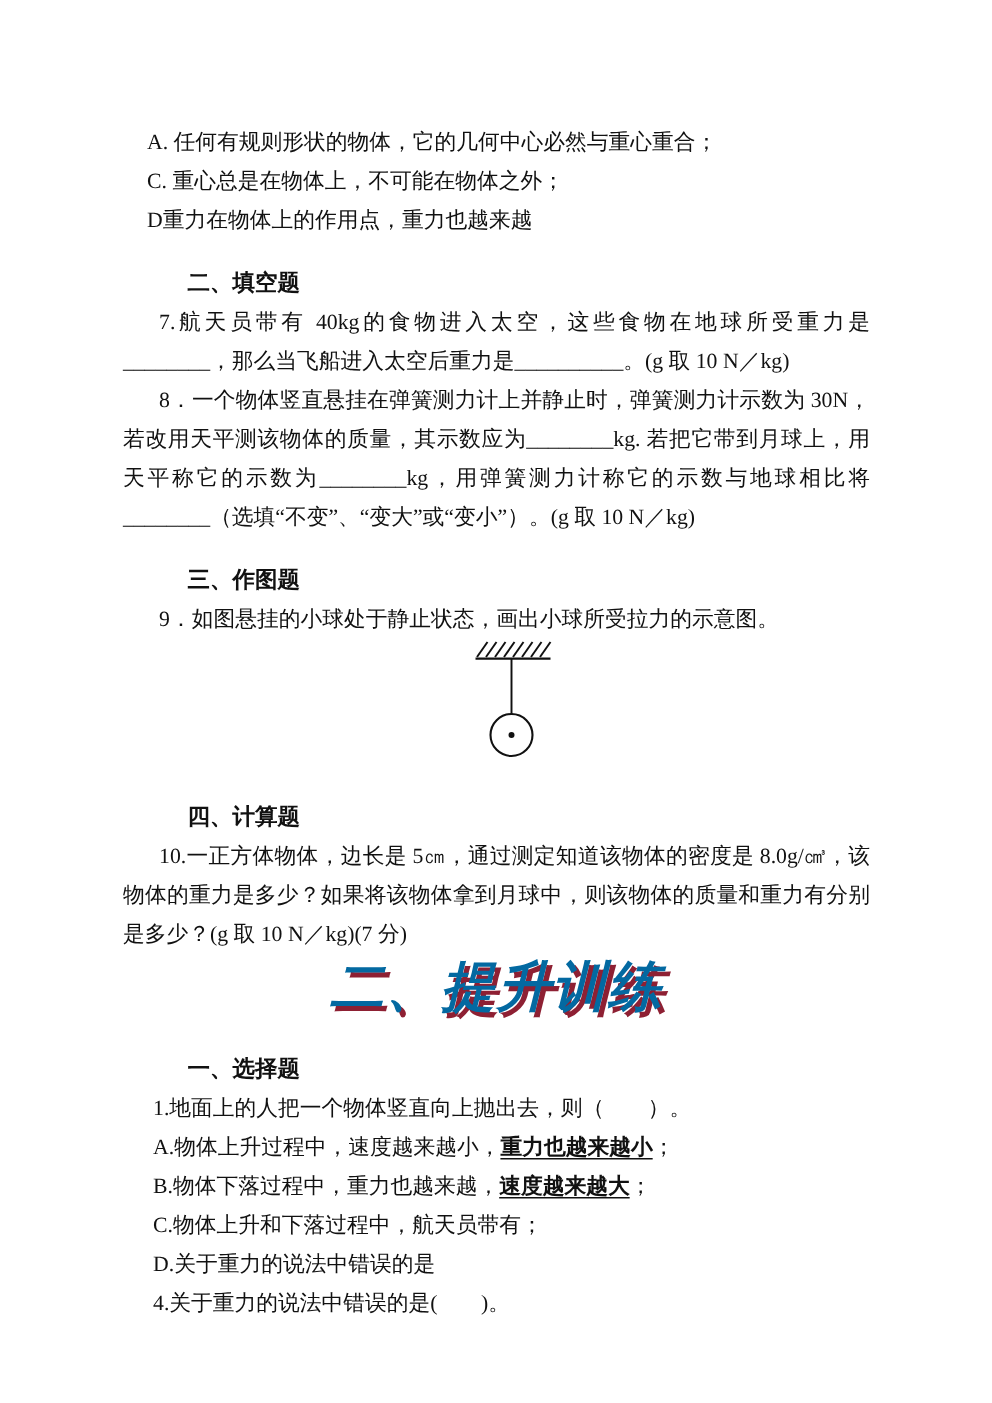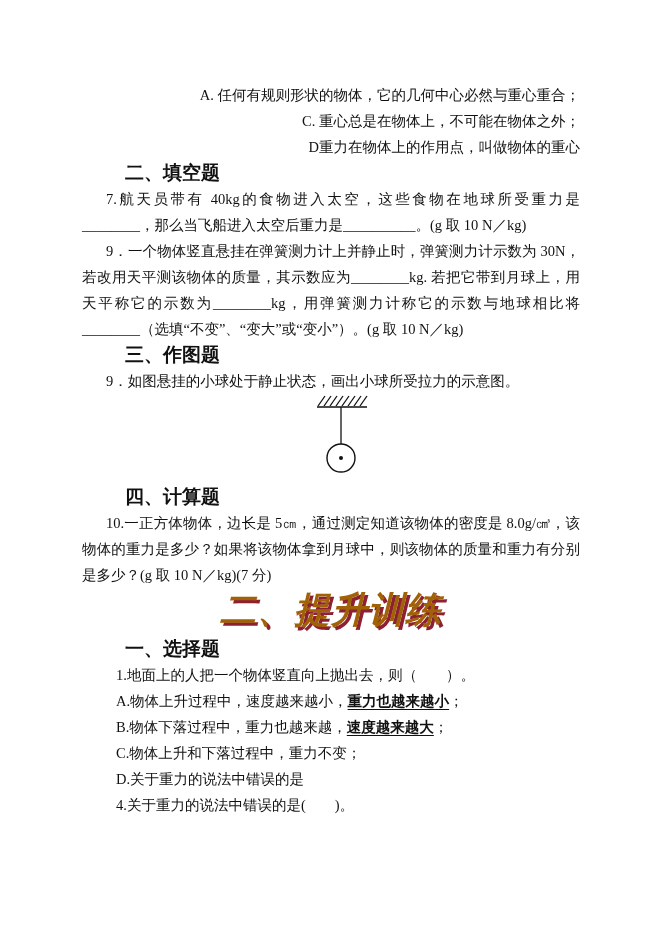--- a/index.html
+++ b/index.html
@@ -20,28 +20,28 @@
   }
   .content {
     position: absolute;
     top: 82px;
     left: 82px;
     width: 498px;
   }
   .opt-line {
     padding-left: 16px;
     min-height: 26px;
-    text-align: right;
   }
   .sec-heading {
     font-weight: bold;
-    font-size: 19px;
+    font-size: 15px;
     text-indent: 43px;
     min-height: 26px;
     white-space: nowrap;
+    margin-top: 16px;
   }
   .para {
     text-indent: 24px;
     text-align: justify;
   }
   .para.two-lines { min-height: 52px; }
   .para.four-lines { min-height: 104px; }
   .para.three-lines { min-height: 78px; }
   .figure-block {
     position: relative;
@@ -58,48 +58,48 @@
     margin: 0;
   }
   .wordart {
     display: inline-block;
     font-family: "Liberation Serif", "DejaVu Serif", serif;
     font-weight: bold;
     font-style: italic;
     font-size: 36px;
     line-height: 44px;
     letter-spacing: 1px;
-    color: #a16207;
+    color: #0369a1;
     text-shadow: 3px 3px 0 #8e2033;
     white-space: nowrap;
   }
   .choice-line {
-    margin-left: 34px;
+    margin-left: 20px;
     min-height: 26px;
   }
   .u-part {
     text-decoration: underline;
     text-underline-offset: 3px;
     font-weight: bold;
   }
   .q2-line { min-height: 26px; }
 </style>
 </head>
 <body>
 
 <div class="page">
   <div class="content">
 
     <div class="opt-line">A. 任何有规则形状的物体，它的几何中心必然与重心重合；</div>
     <div class="opt-line">C. 重心总是在物体上，不可能在物体之外；</div>
-    <div class="opt-line">D重力在物体上的作用点，叫做物体的重心</div>
+    <div class="opt-line">D重力在物体上的作用点，重力也越来越</div>
 
     <div class="sec-heading">二、填空题</div>
     <div class="para two-lines">7.航天员带有 40kg的食物进入太空，这些食物在地球所受重力是________，那么当飞船进入太空后重力是__________。(g 取 10 N／kg)</div>
-    <div class="para four-lines">9．一个物体竖直悬挂在弹簧测力计上并静止时，弹簧测力计示数为 30N，若改用天平测该物体的质量，其示数应为________kg. 若把它带到月球上，用天平称它的示数为________kg，用弹簧测力计称它的示数与地球相比将________（选填“不变”、“变大”或“变小”）。(g 取 10 N／kg)</div>
+    <div class="para four-lines">8．一个物体竖直悬挂在弹簧测力计上并静止时，弹簧测力计示数为 30N，若改用天平测该物体的质量，其示数应为________kg. 若把它带到月球上，用天平称它的示数为________kg，用弹簧测力计称它的示数与地球相比将________（选填“不变”、“变大”或“变小”）。(g 取 10 N／kg)</div>
 
     <div class="sec-heading">三、作图题</div>
     <div class="para">9．如图悬挂的小球处于静止状态，画出小球所受拉力的示意图。</div>
 
     <div class="figure-block">
       <svg width="64" height="88" viewBox="0 0 64 88">
         <g stroke="#111111" stroke-width="1.3" fill="none">
           <line x1="8" y1="12" x2="15" y2="2"></line>
           <line x1="14" y1="12" x2="21" y2="2"></line>
           <line x1="20" y1="12" x2="27" y2="2"></line>
@@ -120,18 +120,18 @@
     <div class="para three-lines">10.一正方体物体，边长是 5㎝，通过测定知道该物体的密度是 8.0g/㎤，该物体的重力是多少？如果将该物体拿到月球中，则该物体的质量和重力有分别是多少？(g 取 10 N／kg)(7 分)</div>
 
     <div class="wordart-block">
       <span class="wordart">二、提升训练</span>
     </div>
 
     <div class="sec-heading">一、选择题</div>
     <div class="choice-line">1.地面上的人把一个物体竖直向上抛出去，则（　　）。</div>
     <div class="choice-line"><span>A.物体上升过程中，速度越来越小，</span><span class="u-part">重力也越来越小</span><span>；</span></div>
     <div class="choice-line"><span>B.物体下落过程中，重力也越来越，</span><span class="u-part">速度越来越大</span><span>；</span></div>
-    <div class="choice-line">C.物体上升和下落过程中，重力不变；</div>
+    <div class="choice-line">C.物体上升和下落过程中，航天员带有；</div>
     <div class="choice-line">D.关于重力的说法中错误的是</div>
     <div class="choice-line q2-line">4.关于重力的说法中错误的是(　　)。</div>
 
   </div>
 </div>
 
 </body></html>

